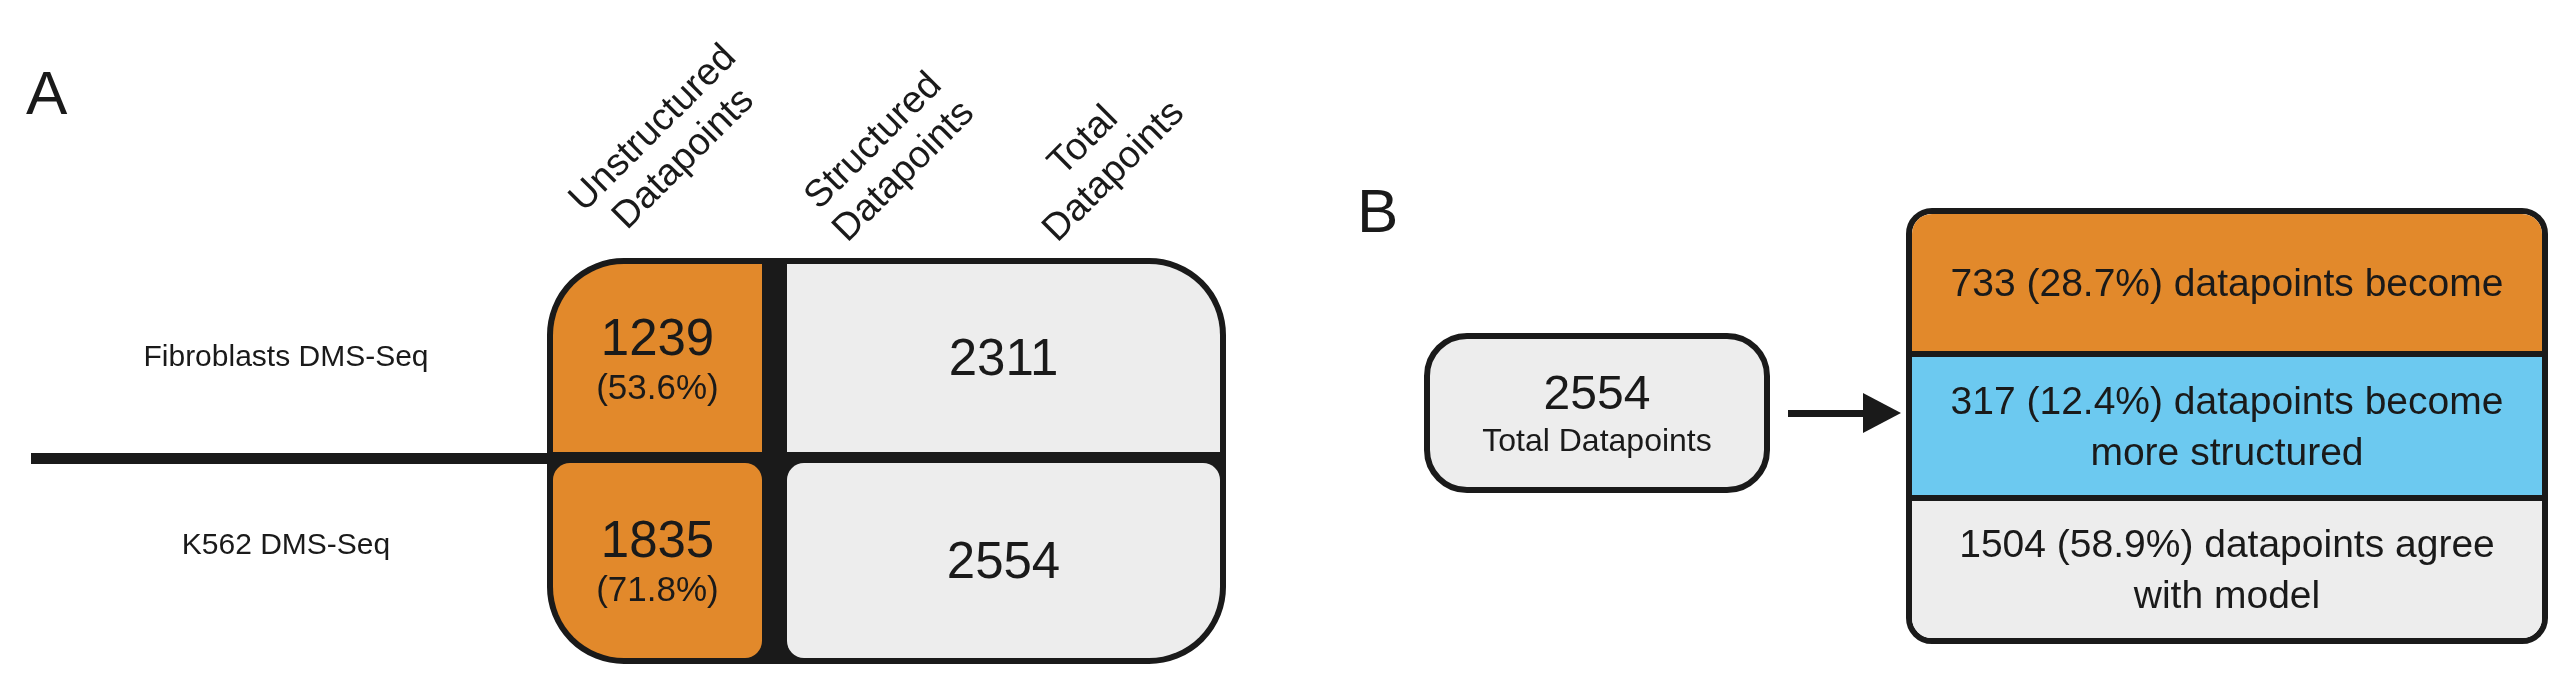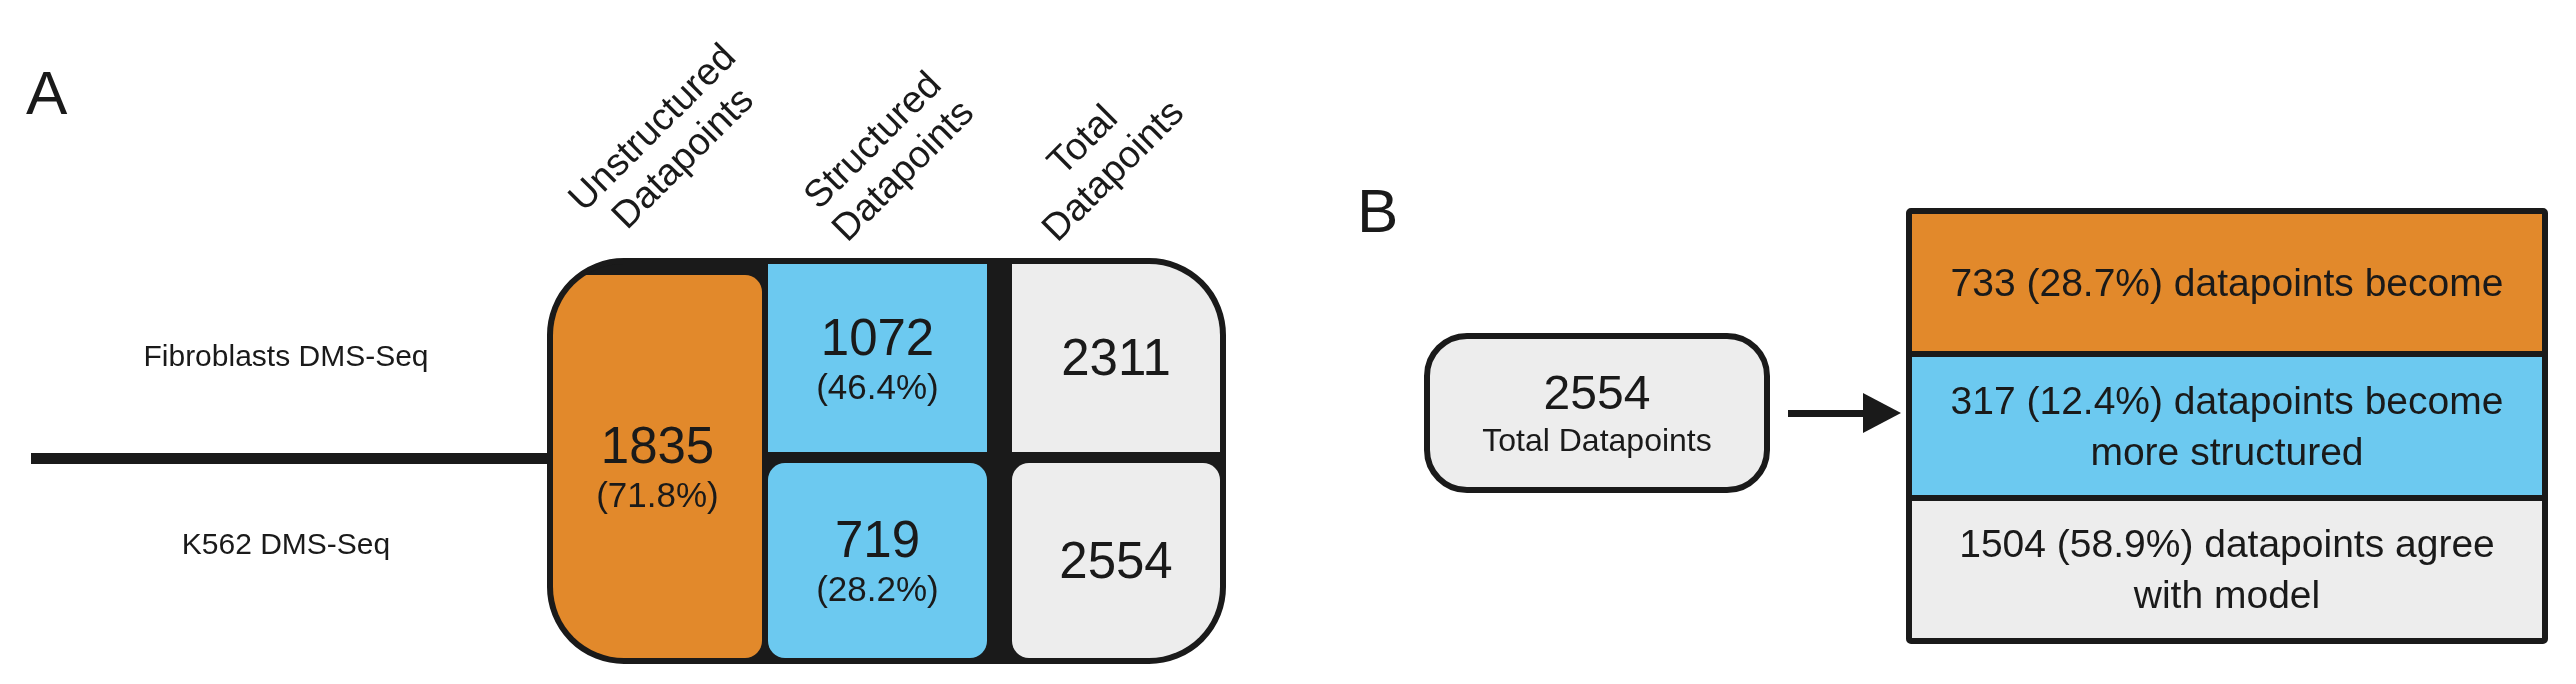--- a/index.html
+++ b/index.html
@@ -116,21 +116,21 @@
     border-top: 20.6px solid transparent;
     border-bottom: 20.6px solid transparent;
     border-left: 38px solid #1a1a1a;
   }
 
   .outcome-box {
     position: absolute;
     left: 1906px; top: 208px;
     width: 642px; height: 436px;
     border: 6.6px solid #1a1a1a;
-    border-radius: 5px;
+    border-radius: 26px;
     overflow: hidden;
     display: flex; flex-direction: column;
   }
   .segment {
     flex: 1;
     display: flex; flex-direction: column;
     align-items: center; justify-content: center;
     font-size: 39px;
     line-height: 1.32;
     text-align: center;
@@ -160,38 +160,31 @@
     <span>Datapoints</span>
   </div>
   <div id="header-total" class="col-header">
     <span>Total</span><br>
     <span>Datapoints</span>
   </div>
 
   <div class="table-a">
 
     <div class="col col-unstructured">
+      <div class="cell cell-row1 bg-orange">
+        <span class="cell-count">1239</span>
+        <span class="cell-pct">(53.6%)</span>
+      </div>
       <div class="cell-gap"></div>
       <div class="cell cell-row2 bg-orange">
         <span class="cell-count">1835</span>
         <span class="cell-pct">(71.8%)</span>
       </div>
     </div>
 
-    <div class="col col-structured">
-      <div class="cell cell-row1 bg-blue">
-        <span class="cell-count">1072</span>
-        <span class="cell-pct">(46.4%)</span>
-      </div>
-      <div class="cell-gap"></div>
-      <div class="cell cell-row2 bg-blue">
-        <span class="cell-count">719</span>
-        <span class="cell-pct">(28.2%)</span>
-      </div>
-    </div>
 
     <div class="col col-total">
       <div class="cell cell-row1 bg-gray">
         <span class="cell-count">2311</span>
       </div>
       <div class="cell-gap"></div>
       <div class="cell cell-row2 bg-gray">
         <span class="cell-count">2554</span>
       </div>
     </div>

